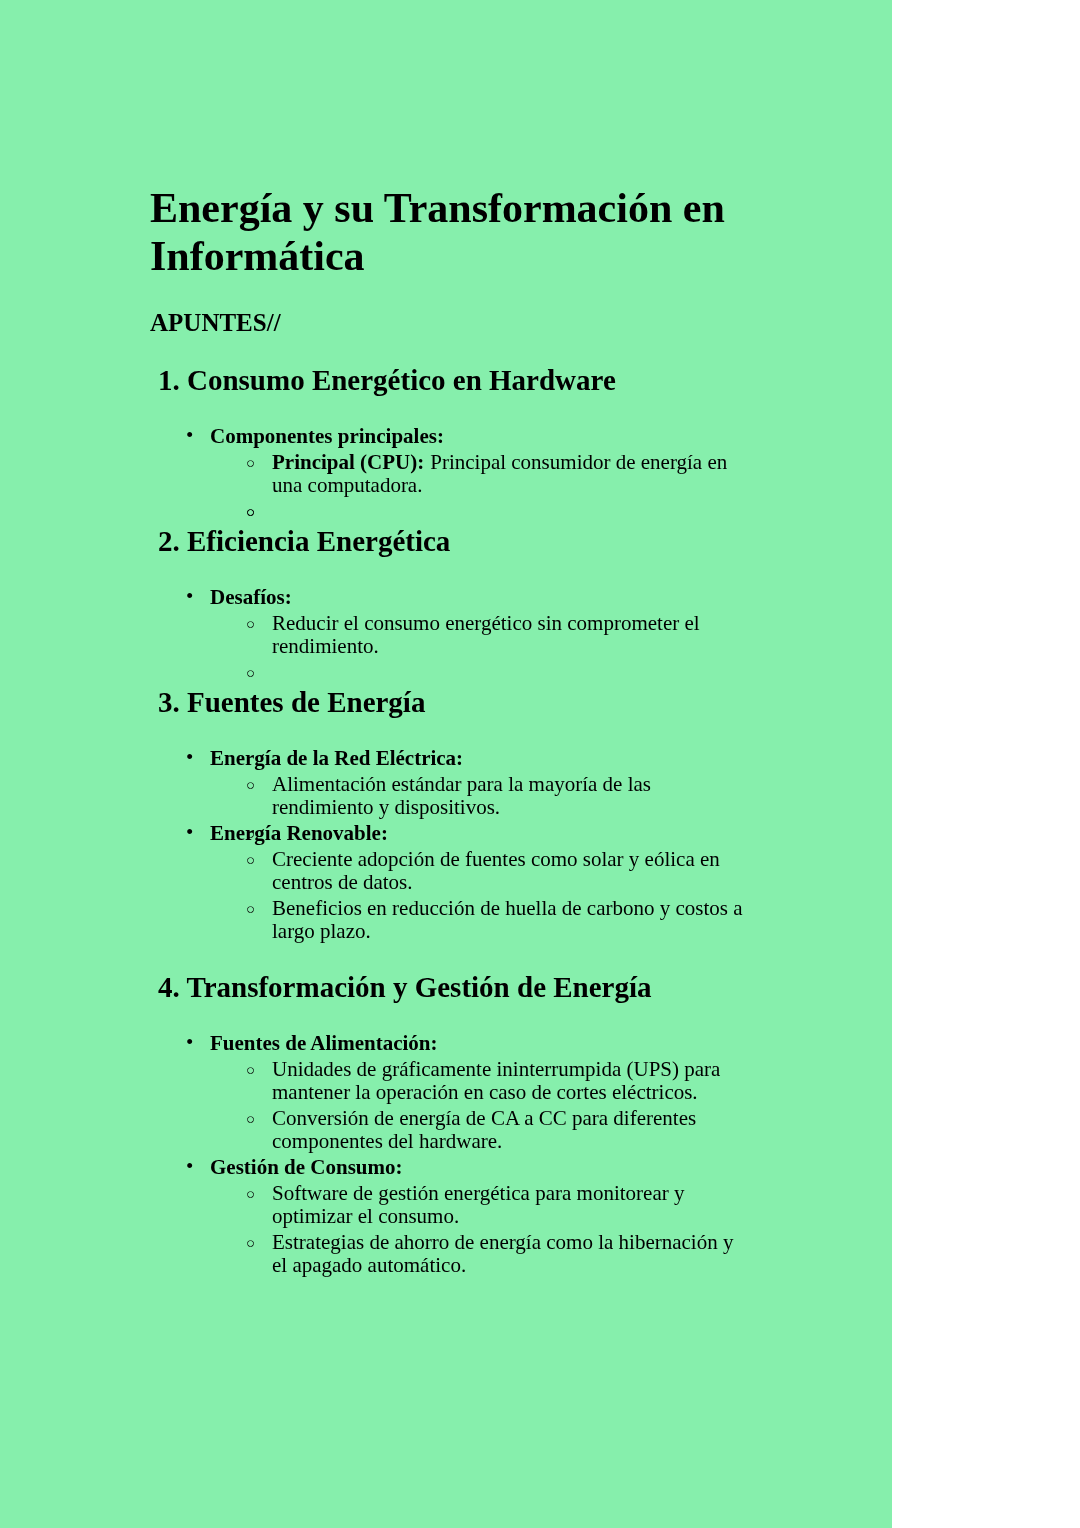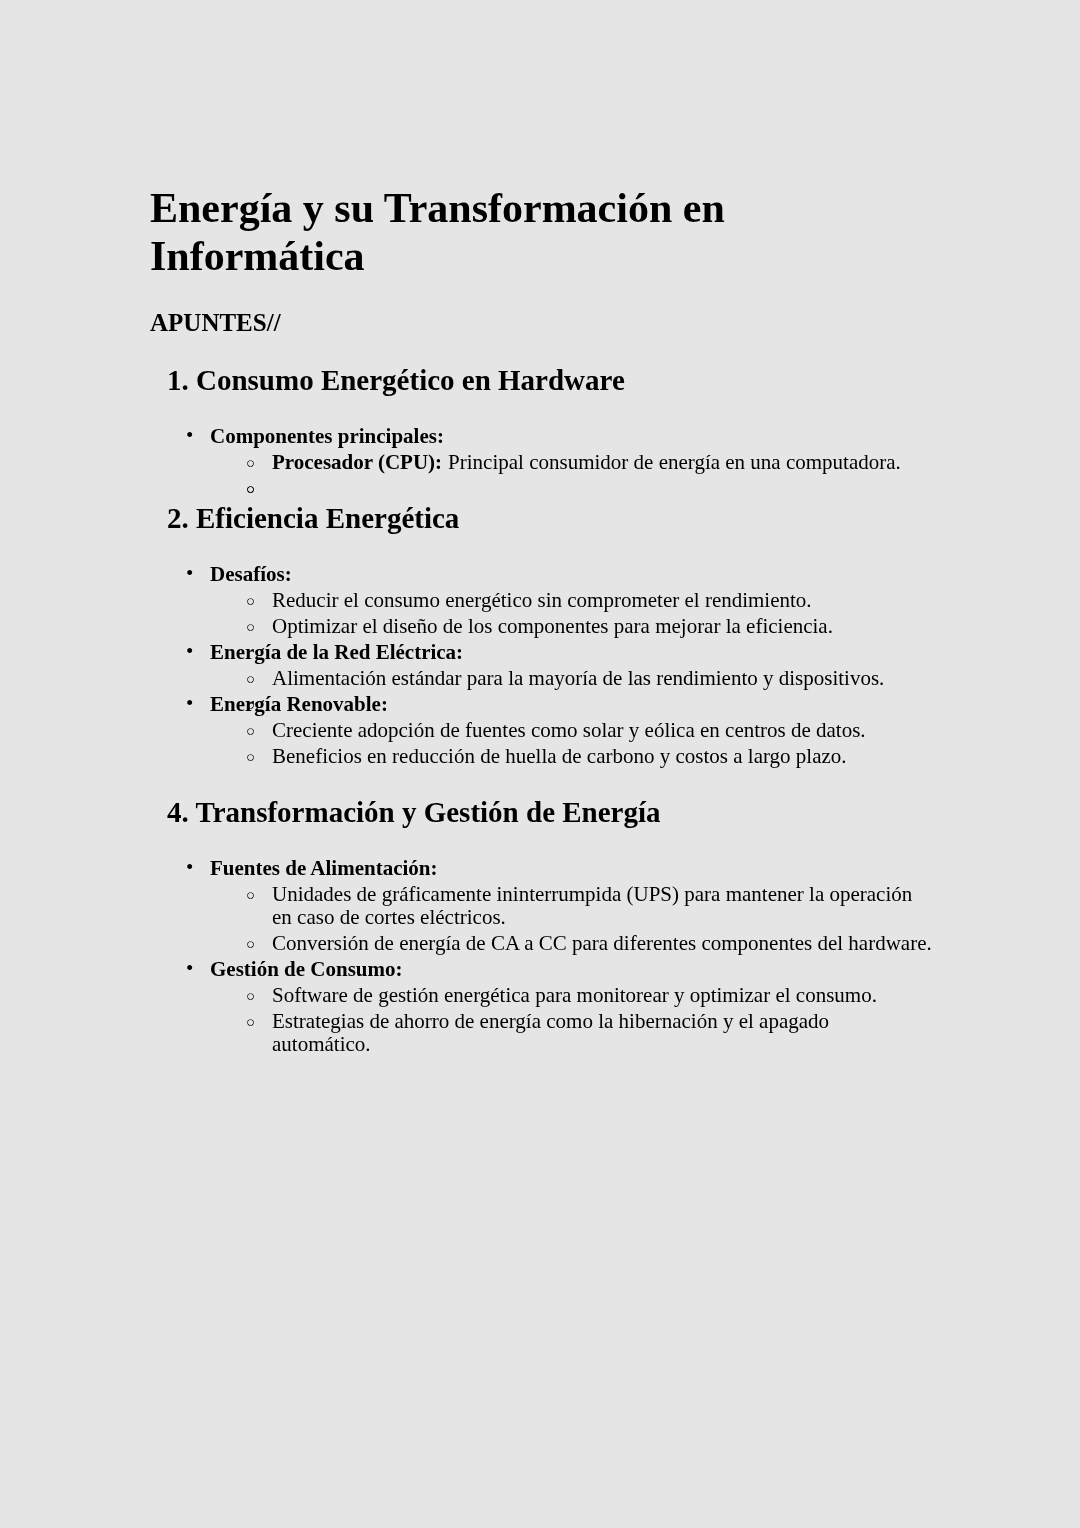--- a/index.html
+++ b/index.html
@@ -1,21 +1,21 @@
 <!DOCTYPE html>
 <html lang="es"><head>
 <meta charset="utf-8">
 <style>
   html, body { margin: 0; padding: 0; background: #ffffff; }
   .page {
-    width: 1080px;
+    width: 892px;
     min-height: 1528px;
     box-sizing: border-box;
     padding: 184px 148px 40px 150px;
-    background: #e5e5e5;
+    background: #86efac;
     color: #000000;
     font-family: "Liberation Serif", "DejaVu Serif", serif;
     font-size: 21px;
     line-height: 23px;
   }
   h1.doc-title {
     font-size: 42px;
     line-height: 48px;
     font-weight: 700;
     margin: 0 0 30px 0;
@@ -23,21 +23,21 @@
   p.subtitle {
     font-size: 25px;
     line-height: 26px;
     font-weight: 700;
     margin: 0;
   }
   h2.sec {
     font-size: 29px;
     line-height: 34px;
     font-weight: 700;
-    margin: 27px 0 28px 17px;
+    margin: 27px 0 28px 8px;
   }
   .li { position: relative; margin-bottom: 3px; }
   .l1 { padding-left: 60px; }
   .l2 { padding-left: 122px; }
   .marker { position: absolute; display: inline-block; }
   .l1 > .marker { left: 36px; top: -1px; font-size: 21px; }
   .l2 > .marker { left: 96px; top: 1px; font-size: 15px; }
   .lead { margin-right: 6px; }
   strong { font-weight: 700; }
 </style>
@@ -51,21 +51,21 @@
 
   <section>
     <h2 class="sec">1. Consumo Energético en Hardware</h2>
 
     <div class="li l1">
       <span class="marker">•</span>
       <span class="t"><strong>Componentes principales:</strong></span>
     </div>
     <div class="li l2">
       <span class="marker">○</span>
-      <span class="t"><strong class="lead">Procesador (CPU):</strong><span>Principal consumidor de energía en una computadora.</span></span>
+      <span class="t"><strong class="lead">Principal (CPU):</strong><span>Principal consumidor de energía en una computadora.</span></span>
     </div>
     <div class="li l2">
       <span class="marker">○</span>
     </div>
     <div class="li l2">
       <span class="marker">○</span>
     </div>
   </section>
 
   <section>
@@ -74,25 +74,25 @@
     <div class="li l1">
       <span class="marker">•</span>
       <span class="t"><strong>Desafíos:</strong></span>
     </div>
     <div class="li l2">
       <span class="marker">○</span>
       <span class="t">Reducir el consumo energético sin comprometer el rendimiento.</span>
     </div>
     <div class="li l2">
       <span class="marker">○</span>
-      <span class="t">Optimizar el diseño de los componentes para mejorar la eficiencia.</span>
     </div>
   </section>
 
   <section>
+    <h2 class="sec">3. Fuentes de Energía</h2>
 
     <div class="li l1">
       <span class="marker">•</span>
       <span class="t"><strong>Energía de la Red Eléctrica:</strong></span>
     </div>
     <div class="li l2">
       <span class="marker">○</span>
       <span class="t">Alimentación estándar para la mayoría de las rendimiento y dispositivos.</span>
     </div>
     <div class="li l2">

